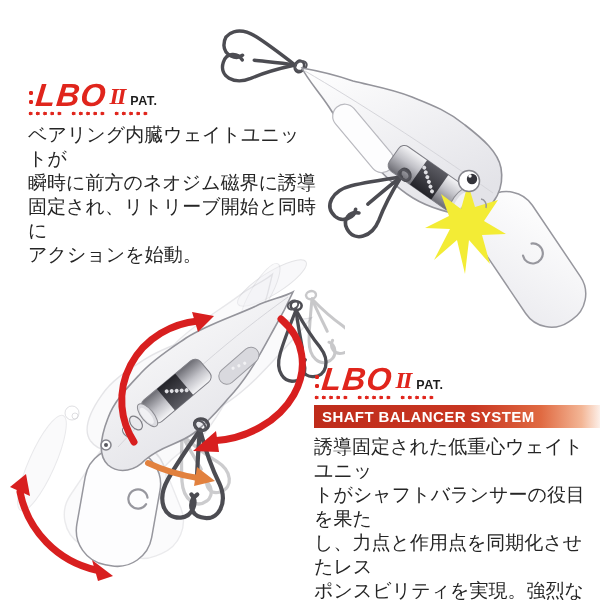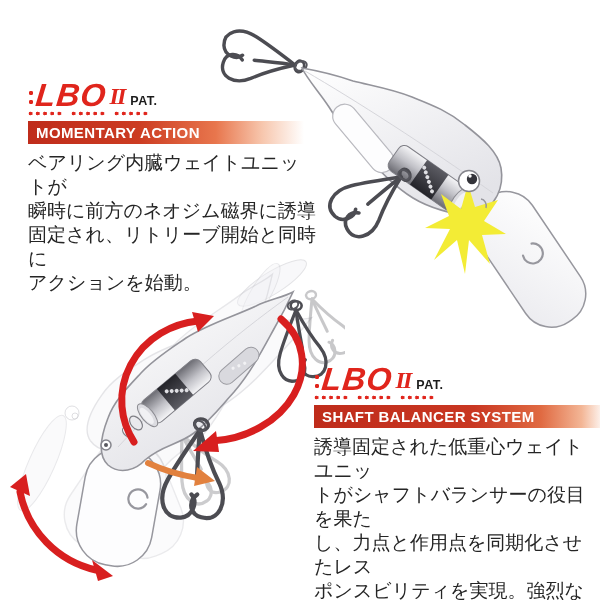--- a/index.html
+++ b/index.html
@@ -231,21 +231,20 @@
         <span class="lbo-text">LBO</span>
         <span class="lbo-numeral">II</span>
         <span class="lbo-pat">PAT.</span>
       </div>
       <div class="lbo-underline">
         <span></span>
           <span></span>
           <span></span>
       </div>
     </div>
-    <div class="banner banner-momentary">MOMENTARY ACTION</div>
     <p class="jp">ベアリング内臓ウェイトユニットが
 瞬時に前方のネオジム磁界に誘導
 固定され、リトリーブ開始と同時に
 アクションを始動。</p>
   </div>
 
   <div class="sec sec-shaft">
     <div>
       <div class="lbo-logo">
         <span class="lbo-pre-dots"></span>

